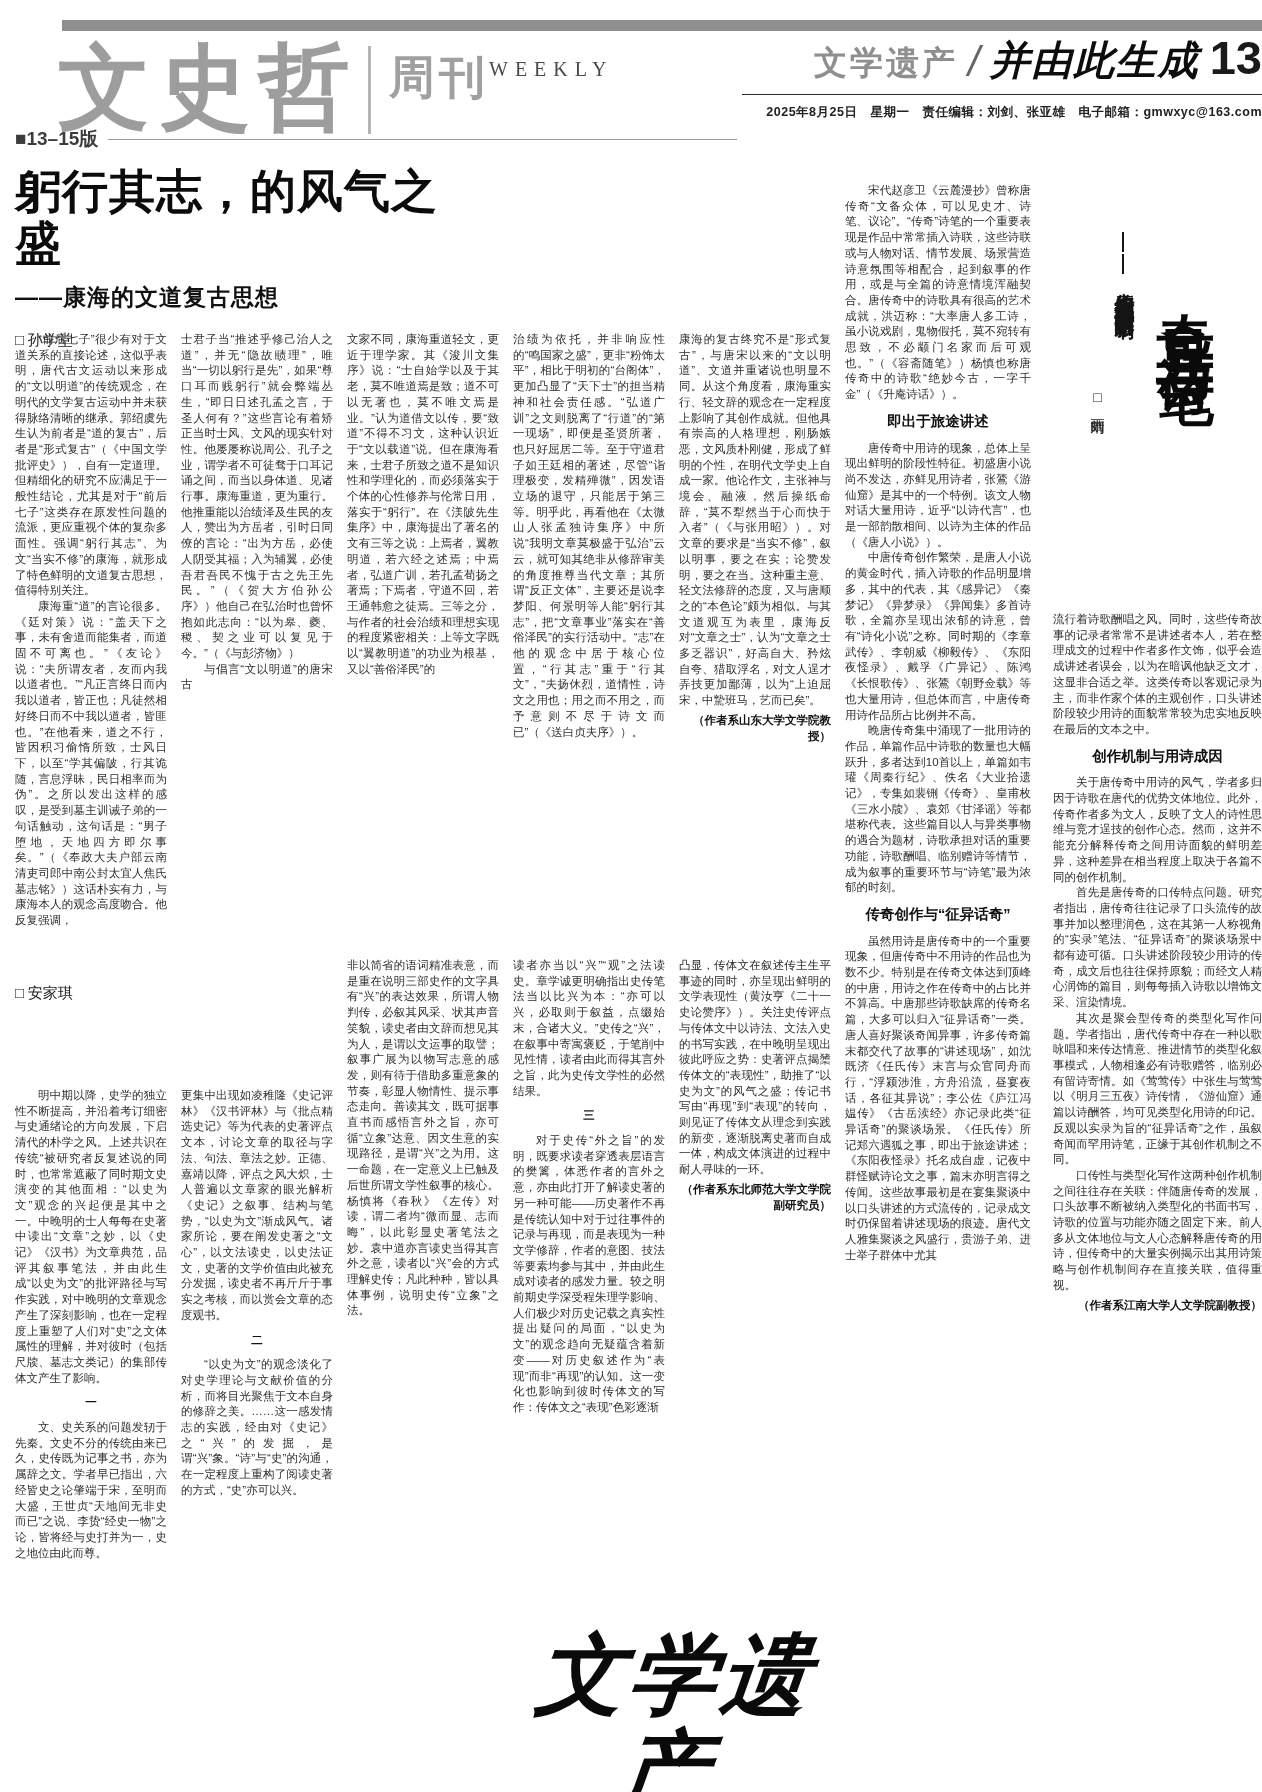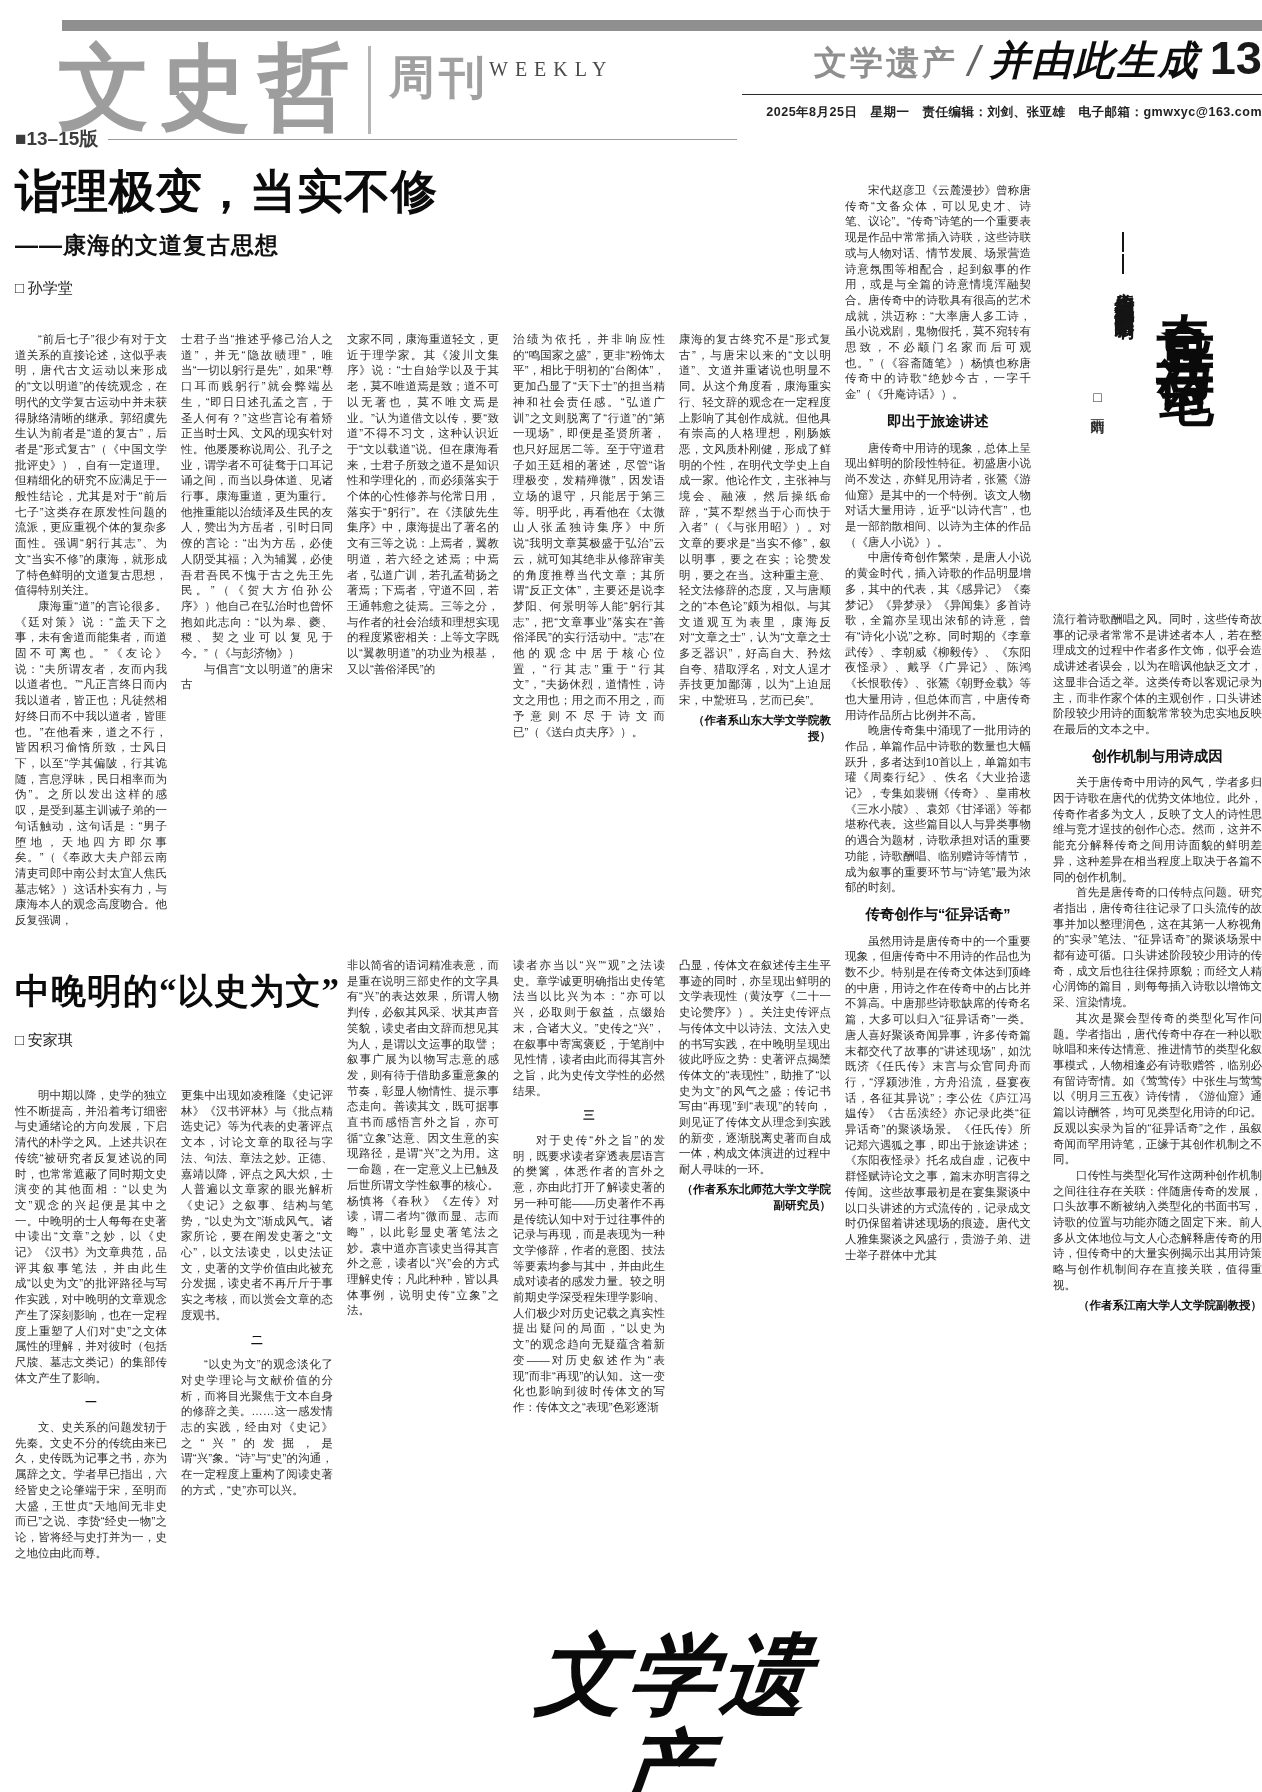--- a/index.html
+++ b/index.html
@@ -85,21 +85,21 @@
       <span class="hdr-section">文学遗产</span>
       <span class="hdr-slash">/</span>
       <span class="hdr-paper">并由此生成</span>
       <span class="hdr-pagenum">13</span>
     </div>
     <div class="hdr-rule"></div>
     <div class="hdr-date">2025年8月25日　星期一　责任编辑：刘剑、张亚雄　电子邮箱：gmwxyc@163.com</div>
   </div>
 
   <div class="abs main-hl">
-    <h1>诣理极变，当实不修</h1>
+    <h1>躬行其志，的风气之盛</h1>
     <div class="main-sub">——康海的文道复古思想</div>
     <div class="main-byline">□ 孙学堂</div>
   </div>
 
   <div class="col" style="left:15px;top:332px;width:152px;height:606px;">
       <div class="b-p">“前后七子”很少有对于文道关系的直接论述，这似乎表明，唐代古文运动以来形成的“文以明道”的传统观念，在明代的文学复古运动中并未获得脉络清晰的继承。郭绍虞先生认为前者是“道的复古”，后者是“形式复古”（《中国文学批评史》），自有一定道理。但精细化的研究不应满足于一般性结论，尤其是对于“前后七子”这类存在原发性问题的流派，更应重视个体的复杂多面性。强调“躬行其志”、为文“当实不修”的康海，就形成了特色鲜明的文道复古思想，值得特别关注。</div>
       <div class="b-p">康海重“道”的言论很多。《廷对策》说：“盖天下之事，未有舍道而能集者，而道固不可离也。”《友论》说：“夫所谓友者，友而内我以道者也。”“凡正言终日而内我以道者，皆正也；凡徒然相好终日而不中我以道者，皆匪也。”在他看来，道之不行，皆因积习偷惰所致，士风日下，以至“学其偏陂，行其诡随，言息浮昧，民日相率而为伪”。之所以发出这样的感叹，是受到墓主训诫子弟的一句话触动，这句话是：“男子堕地，天地四方即尔事矣。”（《奉政大夫户部云南清吏司郎中南公封太宜人焦氏墓志铭》）这话朴实有力，与康海本人的观念高度吻合。他反复强调，</div>
     </div>
   <div class="col" style="left:181px;top:332px;width:152px;height:606px;">
       <div class="b-cont">士君子当“推述乎修己治人之道”，并无“隐故赜理”，唯当“一切以躬行是先”，如果“尊口耳而贱躬行”就会弊端丛生，“即日日述孔孟之言，于圣人何有？”这些言论有着矫正当时士风、文风的现实针对性。他屡屡称说周公、孔子之业，谓学者不可徒骛于口耳记诵之间，而当以身体道、见诸行事。康海重道，更为重行。他推重能以治绩泽及生民的友人，赞出为方岳者，引时日同僚的言论：“出为方岳，必使人阴受其福；入为辅翼，必使吾君吾民不愧于古之先王先民。”（《贺大方伯孙公序》）他自己在弘治时也曾怀抱如此志向：“以为皋、夔、稷、契之业可以复见于今。”（《与彭济物》）</div>
@@ -110,21 +110,20 @@
     </div>
   <div class="col" style="left:513px;top:332px;width:152px;height:606px;">
       <div class="b-cont">治绩为依托，并非响应性的“鸣国家之盛”，更非“粉饰太平”，相比于明初的“台阁体”，更加凸显了“天下士”的担当精神和社会责任感。“弘道广训”之文则脱离了“行道”的“第一现场”，即便是圣贤所著，也只好屈居二等。至于守道君子如王廷相的著述，尽管“诣理极变，发精殚微”，因发语立场的退守，只能居于第三等。明乎此，再看他在《太微山人张孟独诗集序》中所说“我明文章莫极盛于弘治”云云，就可知其绝非从修辞审美的角度推尊当代文章；其所谓“反正文体”，主要还是说李梦阳、何景明等人能“躬行其志”，把“文章事业”落实在“善俗泽民”的实行活动中。“志”在他的观念中居于核心位置，“行其志”重于“行其文”，“夫扬休烈，道情性，诗文之用也；用之而不用之，而予意则不尽于诗文而已”（《送白贞夫序》）。</div>
     </div>
   <div class="col" style="left:679px;top:332px;width:152px;height:606px;">
       <div class="b-cont">康海的复古终究不是“形式复古”，与唐宋以来的“文以明道”、文道并重诸说也明显不同。从这个角度看，康海重实行、轻文辞的观念在一定程度上影响了其创作成就。但他具有崇高的人格理想，刚肠嫉恶，文风质朴刚健，形成了鲜明的个性，在明代文学史上自成一家。他论作文，主张神与境会、融液，然后操纸命辞，“莫不犁然当于心而快于入者”（《与张用昭》）。对文章的要求是“当实不修”，叙以明事，要之在实；论赞发明，要之在当。这种重主意、轻文法修辞的态度，又与唐顺之的“本色论”颇为相似。与其文道观互为表里，康海反对“文章之士”，认为“文章之士多乏器识”，好高自大、矜炫自夸、猎取浮名，对文人逞才弄技更加鄙薄，以为“上迫屈宋，中騺班马，艺而已矣”。</div>
       <div class="b-note">（作者系山东大学文学院教授）</div>
     </div>
 
   <div class="abs bot-hl">
-    <h2>中晚明的“以史为文”</h2>
     <div class="bot-byline">□ 安家琪</div>
   </div>
 
   <div class="col" style="left:181px;top:1088px;width:152px;height:692px;">
       <div class="b-cont">更集中出现如凌稚隆《史记评林》《汉书评林》与《批点精选史记》等为代表的史著评点文本，讨论文章的取径与字法、句法、章法之妙。正德、嘉靖以降，评点之风大炽，士人普遍以文章家的眼光解析《史记》之叙事、结构与笔势，“以史为文”渐成风气。诸家所论，要在阐发史著之“文心”，以文法读史，以史法证文，史著的文学价值由此被充分发掘，读史者不再斤斤于事实之考核，而以赏会文章的态度观书。</div>
       <div class="b-mark">二</div>
       <div class="b-p">“以史为文”的观念淡化了对史学理论与文献价值的分析，而将目光聚焦于文本自身的修辞之美。……这一感发情志的实践，经由对《史记》之“兴”的发掘，是谓“兴”象。“诗”与“史”的沟通，在一定程度上重构了阅读史著的方式，“史”亦可以兴。</div>
     </div>
   <div class="col" style="left:15px;top:1088px;width:152px;height:692px;">
       <div class="b-p">明中期以降，史学的独立性不断提高，并沿着考订细密与史通绪论的方向发展，下启清代的朴学之风。上述共识在传统“被研究者反复述说的同时，也常常遮蔽了同时期文史演变的其他面相：“以史为文”观念的兴起便是其中之一。中晚明的士人每每在史著中读出“文章”之妙，以《史记》《汉书》为文章典范，品评其叙事笔法，并由此生成“以史为文”的批评路径与写作实践，对中晚明的文章观念产生了深刻影响，也在一定程度上重塑了人们对“史”之文体属性的理解，并对彼时（包括尺牍、墓志文类记）的集部传体文产生了影响。</div>

